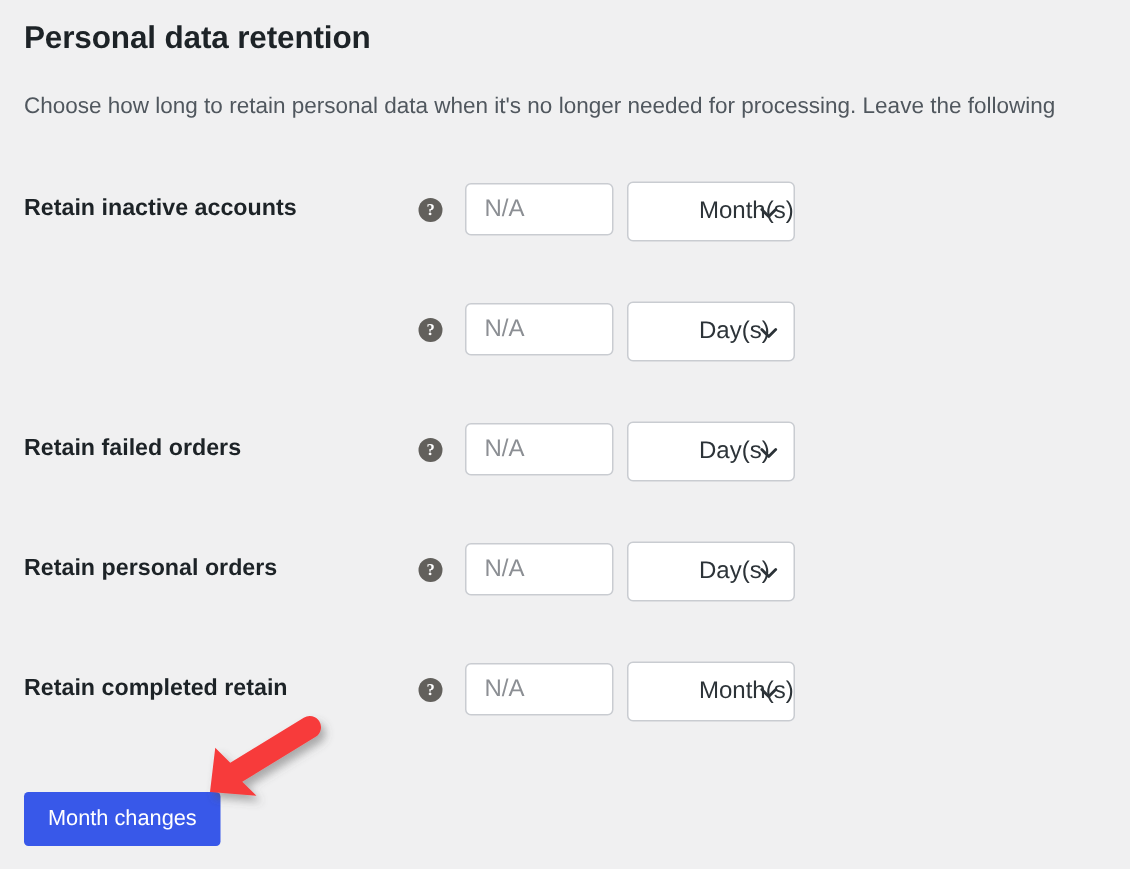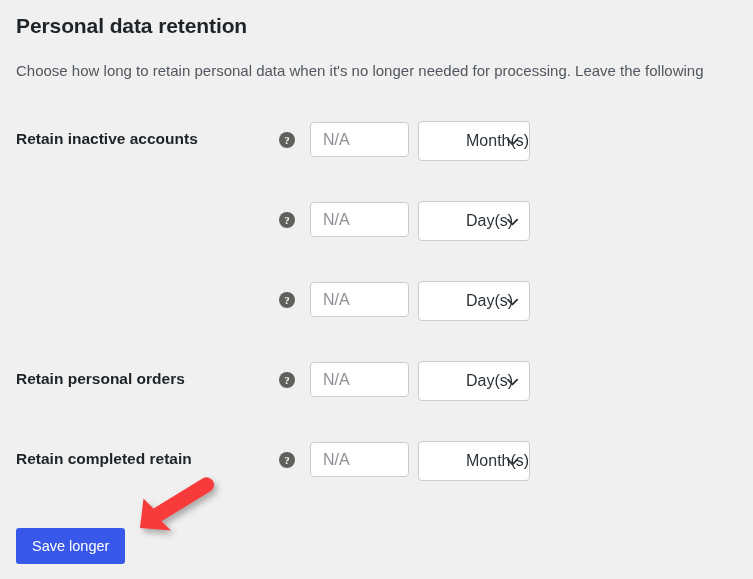--- a/index.html
+++ b/index.html
@@ -187,20 +187,21 @@
         <div class="unit-select">
           <span class="unit-text">Day(s)</span>
           <span class="chev">
             <svg viewBox="0 0 14 14" width="13" height="13" xmlns="http://www.w3.org/2000/svg">
               <path d="M2 5 L7 10 L12 5" fill="none" stroke="#2c3338" stroke-width="2" stroke-linecap="round" stroke-linejoin="round"></path>
             </svg>
           </span>
         </div>
       </div>
       <div class="form-row" style="top: 281px;">
+        <div class="row-label">Retain failed orders</div>
         <div class="help-tip">?</div>
         <input class="num-input" type="text" value="" placeholder="N/A" style="">
         <div class="unit-select">
           <span class="unit-text">Day(s)</span>
           <span class="chev">
             <svg viewBox="0 0 14 14" width="13" height="13" xmlns="http://www.w3.org/2000/svg">
               <path d="M2 5 L7 10 L12 5" fill="none" stroke="#2c3338" stroke-width="2" stroke-linecap="round" stroke-linejoin="round"></path>
             </svg>
           </span>
         </div>
@@ -226,21 +227,21 @@
           <span class="unit-text">Month(s)</span>
           <span class="chev">
             <svg viewBox="0 0 14 14" width="13" height="13" xmlns="http://www.w3.org/2000/svg">
               <path d="M2 5 L7 10 L12 5" fill="none" stroke="#2c3338" stroke-width="2" stroke-linecap="round" stroke-linejoin="round"></path>
             </svg>
           </span>
         </div>
       </div>
     </div>
 
-  <button class="save-button">Save longer</button>
+  <button class="save-button">Month changes</button>
 
   <div class="annotation-arrow">
     <svg width="104" height="68" viewBox="0 0 104 68" xmlns="http://www.w3.org/2000/svg">
       <defs>
         <filter id="arrowShadow" x="-40%" y="-40%" width="200%" height="200%">
           <feDropShadow dx="3" dy="4" stdDeviation="3" flood-color="#555555" flood-opacity="0.45"></feDropShadow>
         </filter>
       </defs>
       <g filter="url(#arrowShadow)" fill="#f73b3b">
         <path d="M 14 56

